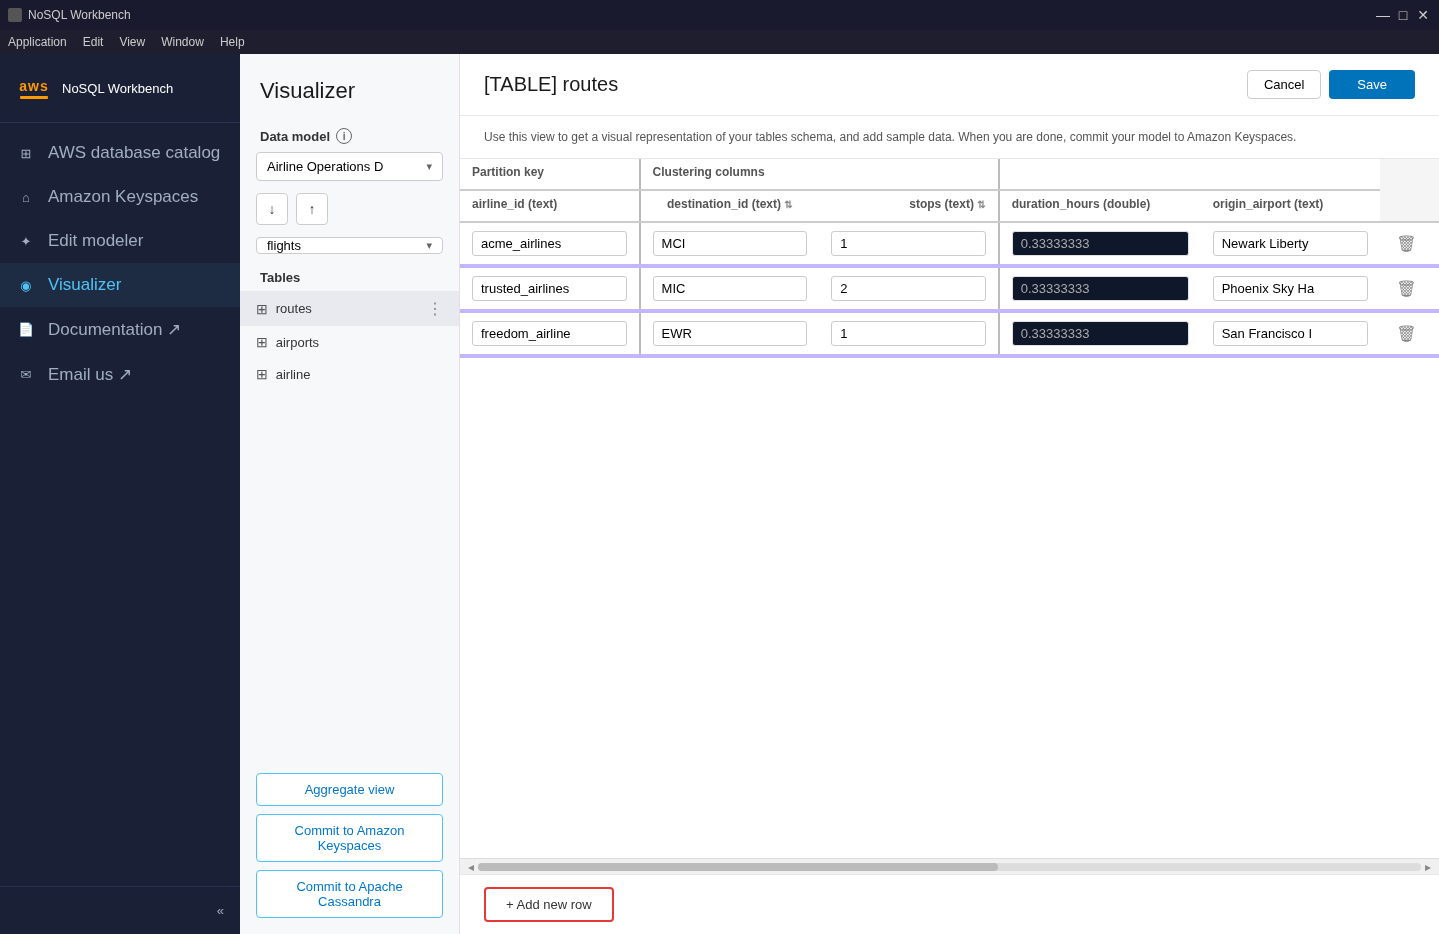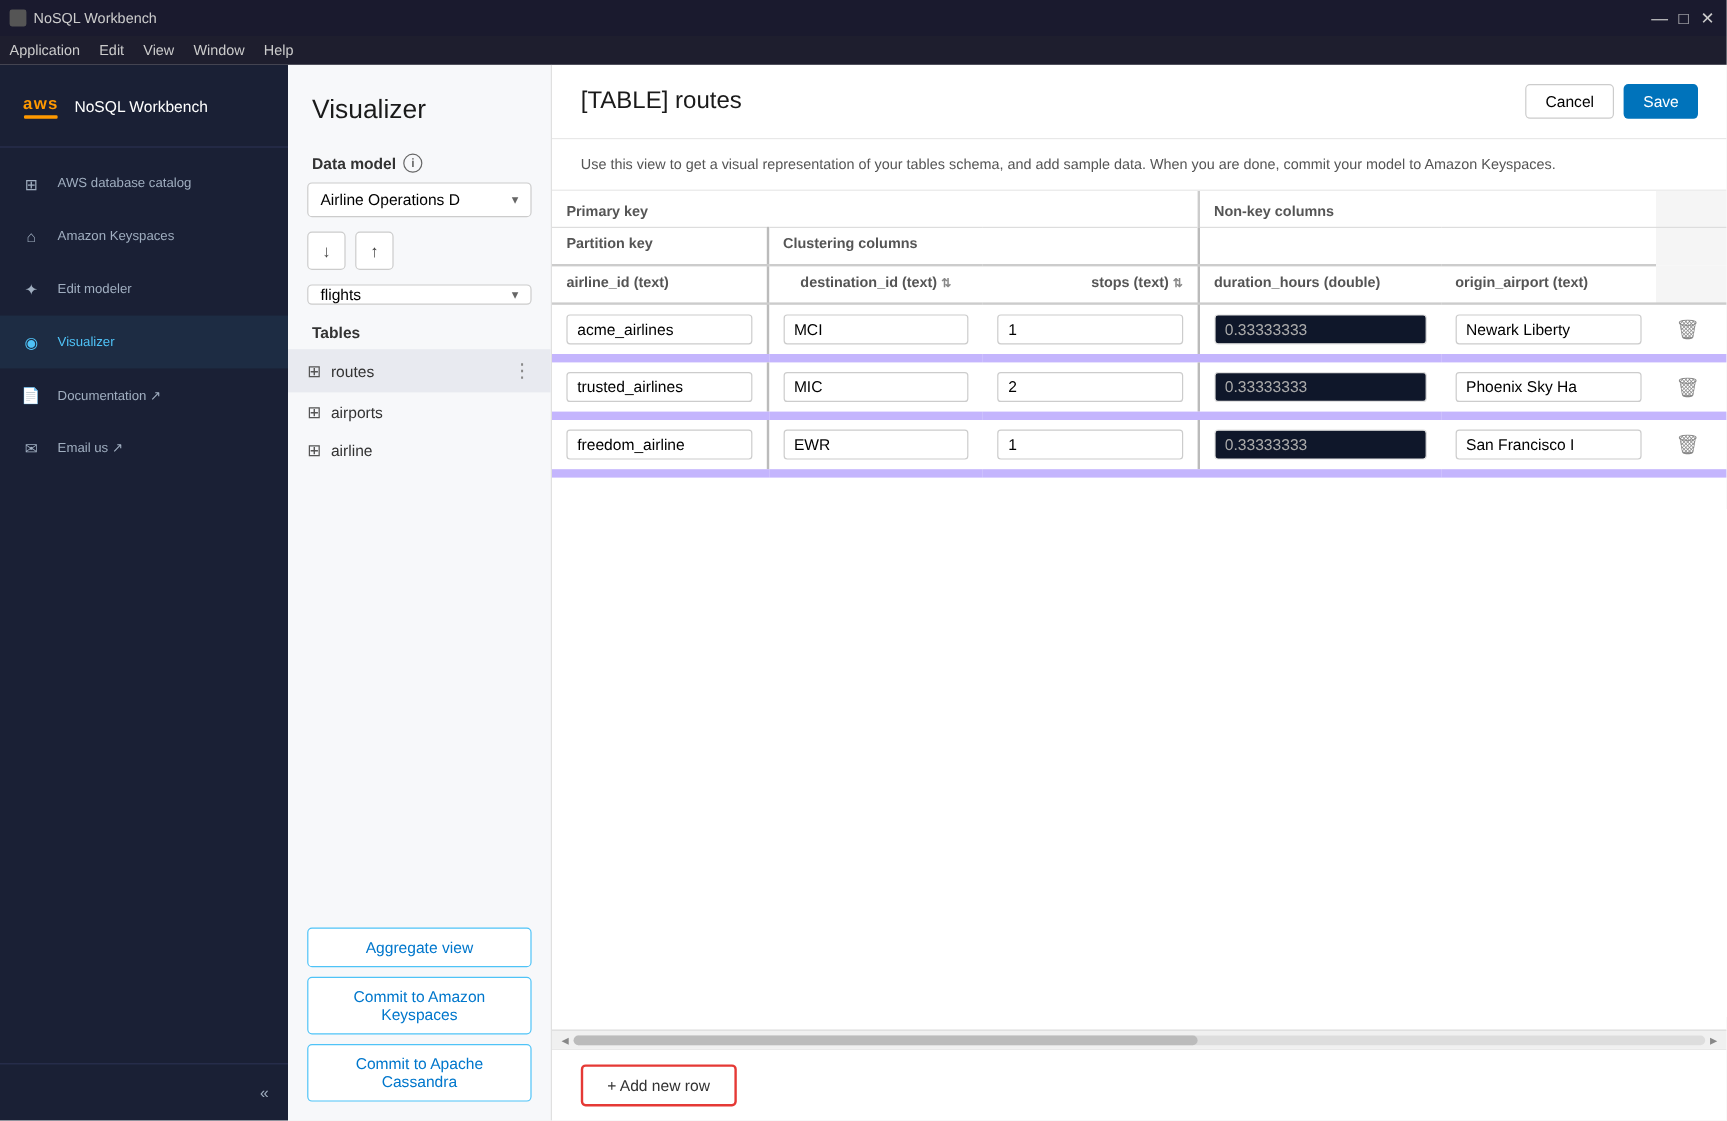--- a/index.html
+++ b/index.html
@@ -70,21 +70,21 @@
       display: flex;
       align-items: center;
       padding: 12px 16px;
       gap: 12px;
       color: #a0aec0;
       cursor: pointer;
       transition: background 0.15s;
     }
     .sidebar-nav-item.active { color: #4fc3f7; background: rgba(79,195,247,0.08); }
     .sidebar-nav-item .nav-icon { width: 20px; height: 20px; display: flex; align-items: center; justify-content: center; flex-shrink: 0; }
-    .sidebar-nav-item .nav-label { font-size: 11px; }
+    .sidebar-nav-item .nav-label { font-size: 17px; }
 
     .sidebar-footer {
       padding: 8px 0;
       border-top: 1px solid #2a3050;
     }
     .sidebar-collapse-btn {
       display: flex;
       justify-content: flex-end;
       padding: 8px 16px;
       cursor: pointer;
@@ -197,21 +197,21 @@
       background: #fff;
       padding: 6px 16px;
       border-radius: 4px;
       cursor: pointer;
       font-size: 13px;
     }
     .btn-save {
       border: none;
       background: #0073bb;
       color: #fff;
-      padding: 6px 16px;
+      padding: 6px 28px;
       border-radius: 4px;
       cursor: pointer;
       font-size: 13px;
     }
 
     .main-description {
       padding: 12px 24px;
       font-size: 12px;
       color: #555;
       border-bottom: 1px solid #e8e8e8;
@@ -234,21 +234,21 @@
       padding: 6px 12px 10px;
       font-size: 12px;
       color: #555;
       border-bottom: 2px solid #ccc;
       vertical-align: bottom;
     }
     .sort-icon { color: #888; font-size: 10px; }
 
     .data-row td {
       padding: 8px 12px;
-      border-bottom: 7px solid #c4b5fd;
+      border-bottom: 4px solid #c4b5fd;
       vertical-align: middle;
       margin-top: 33px;
     }
 
     .cell-input {
       width: 100%;
       border: 1px solid #ccc;
       border-radius: 3px;
       padding: 4px 8px;
       font-size: 13px;
@@ -414,25 +414,20 @@
         <button class="btn-cancel">Cancel</button>
         <button class="btn-save">Save</button>
       </div>
     </div>
     <div class="main-description">Use this view to get a visual representation of your tables schema, and add sample data. When you are done, commit your model to Amazon Keyspaces.</div>
 
     <div class="table-area">
       <table class="data-table">
         <thead>
           <tr>
-            <th class="col-group-header primary-key" colspan="3" style="text-align:left;">Primary key</th>
-            <th class="col-group-header col-group-non-key" colspan="2" style="text-align:left;">Non-key columns</th>
-            <th style="width:40px; background:#f5f5f5; border-bottom:1px solid #ddd;"></th>
-          </tr>
-          <tr>
             <th class="col-header pk-border-right" colspan="1" style="text-align:left;">
               <span>Partition key</span>
             </th>
             <th class="col-header" colspan="2" style="text-align:left; border-right:2px solid #bbb;">
               <span>Clustering columns</span>
             </th>
             <th class="col-header" colspan="2"></th>
             <th style="background:#f5f5f5;"></th>
           </tr>
           <tr>

